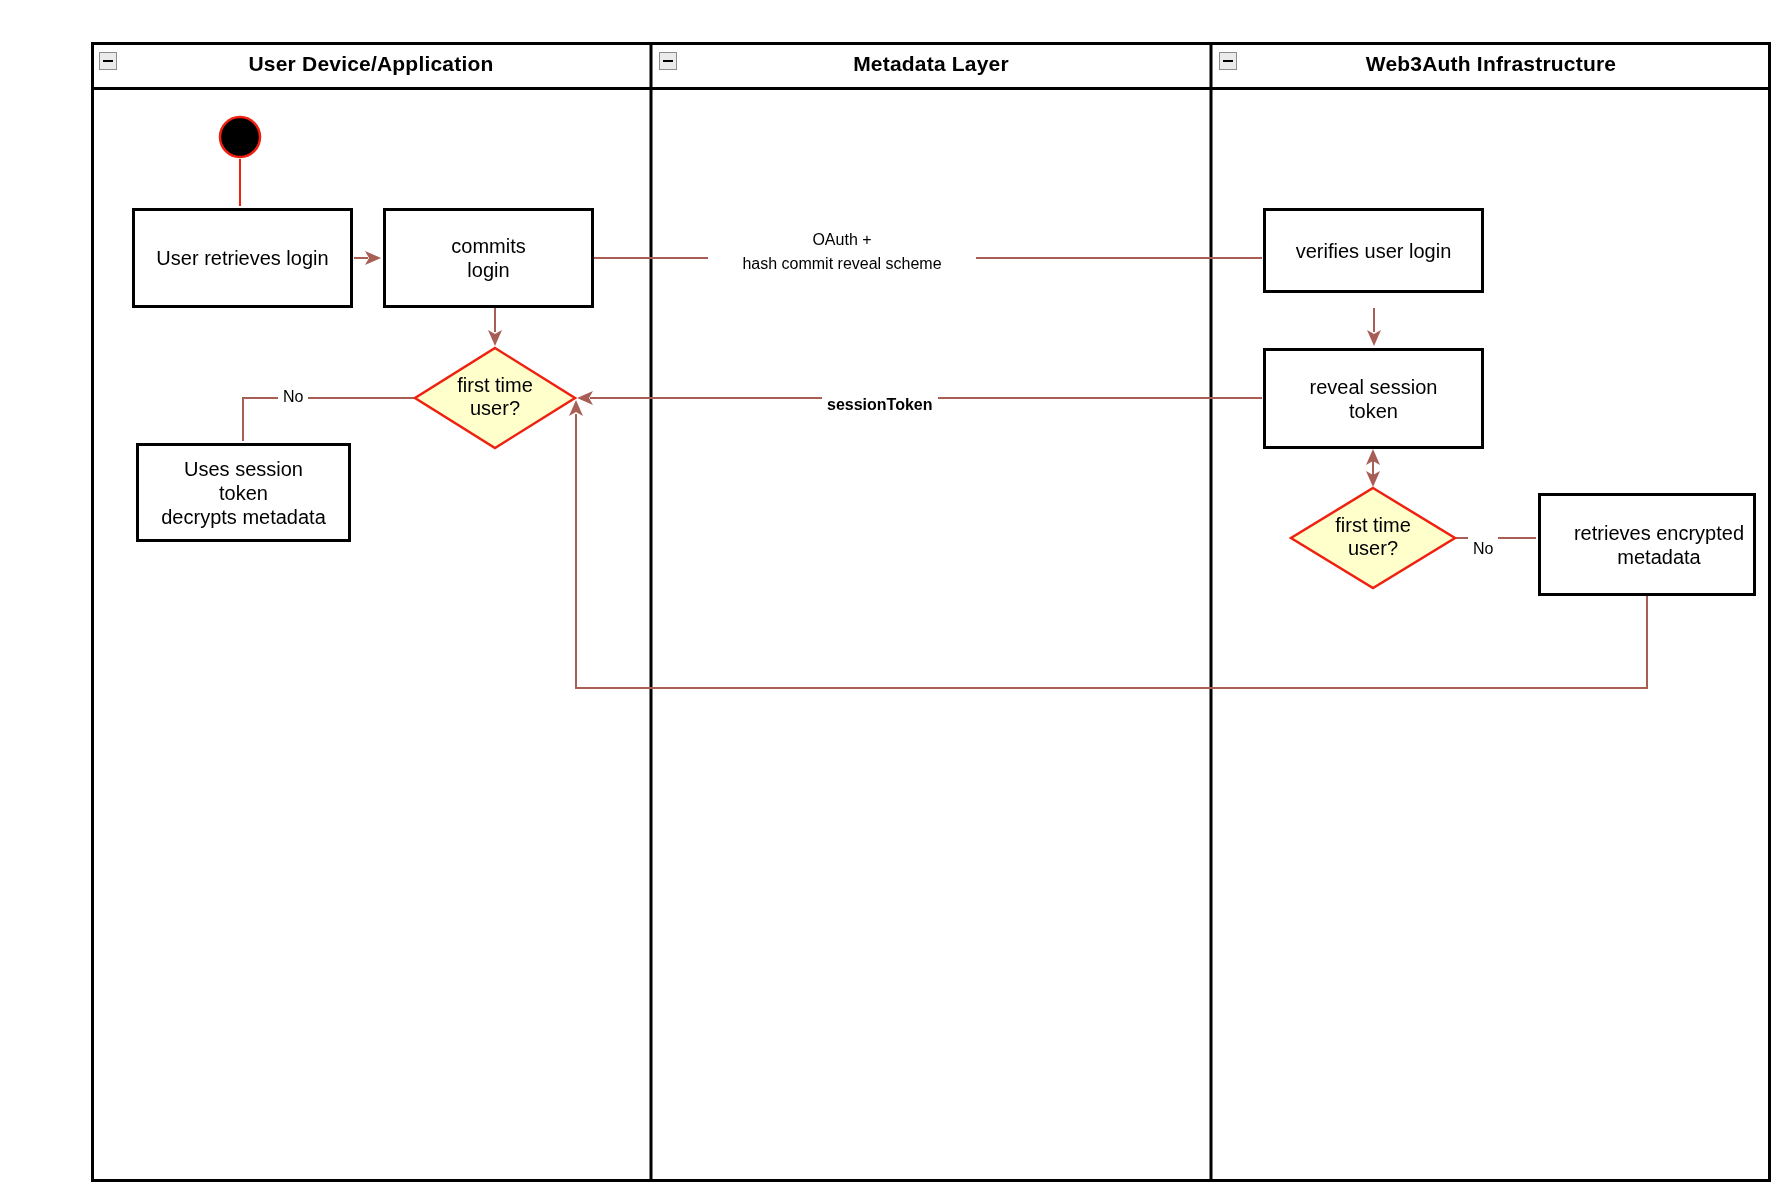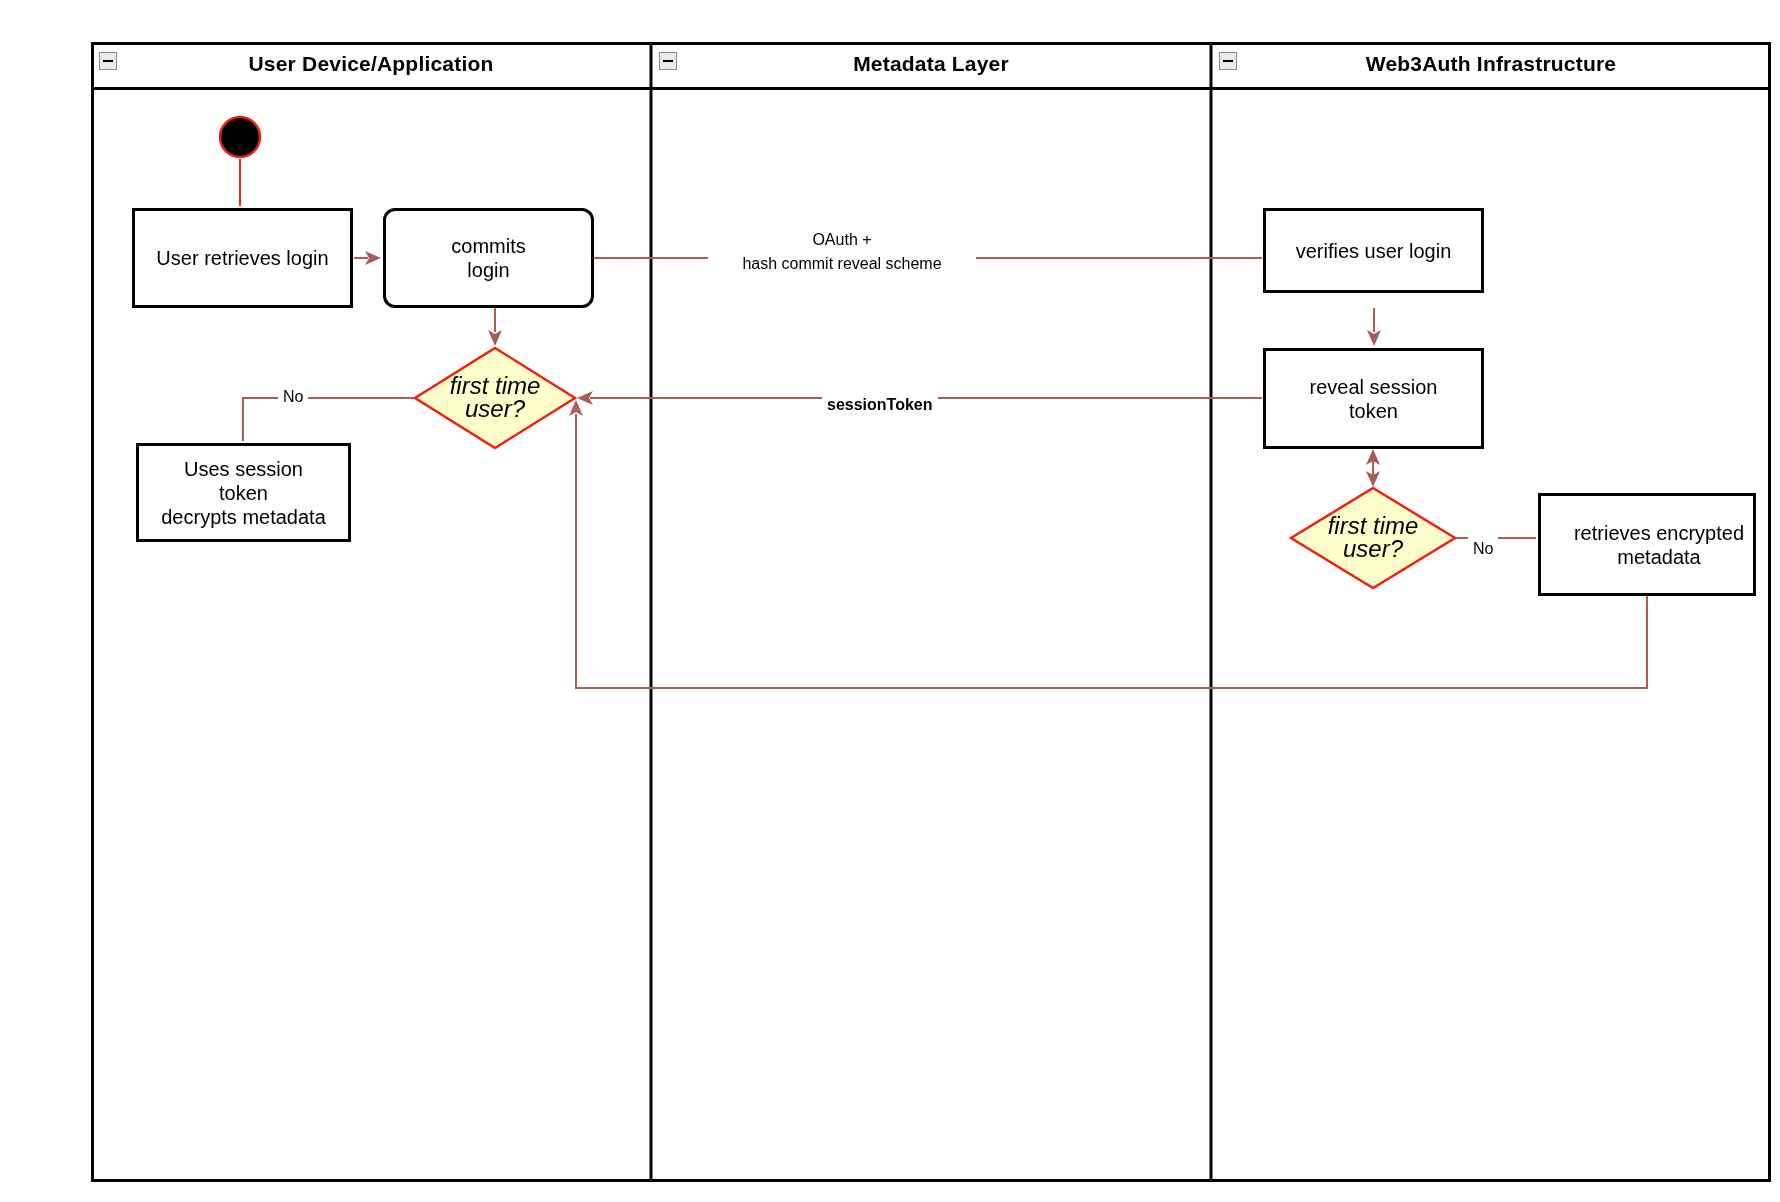--- a/index.html
+++ b/index.html
@@ -28,21 +28,21 @@
   .collapse-btn .minus{width:10px;height:2px;background:#000;}
   .node-box{
     position:absolute;box-sizing:border-box;
     background:#ffffff;border:3px solid #000000;
     display:flex;align-items:center;justify-content:center;
     text-align:center;font-size:20px;line-height:24px;
   }
   .node-label{white-space:pre-line;}
   .diamond-label{
     position:absolute;text-align:center;
-    font-size:24px;line-height:23px;white-space:pre-line;font-style:italic;
+    font-size:20px;line-height:23px;white-space:pre-line;
   }
   .edge-label{
     position:absolute;background:#ffffff;
     font-size:16px;line-height:24px;text-align:center;
     white-space:pre-line;padding:1px 5px;
   }
 </style>
 </head>
 <body>
 
@@ -125,21 +125,21 @@
 
   <div class="collapse-btn" style="left:1191px;">
       <div class="minus"></div>
     </div>
   <div class="lane-title" style="left:1183px;">Web3Auth Infrastructure</div>
 
   <div class="node-box" style="left:104px;top:208px;width:221px;height:100px;">
     <span class="node-label">User retrieves login</span>
   </div>
 
-  <div class="node-box" style="left:355px;top:208px;width:211px;height:100px;border-radius:12px;">
+  <div class="node-box" style="left:355px;top:208px;width:211px;height:100px;">
     <span class="node-label">commits
 login</span>
   </div>
 
   <div class="node-box" style="left:108px;top:443px;width:215px;height:99px;">
     <span class="node-label">Uses session
 token
 decrypts metadata</span>
   </div>
 

